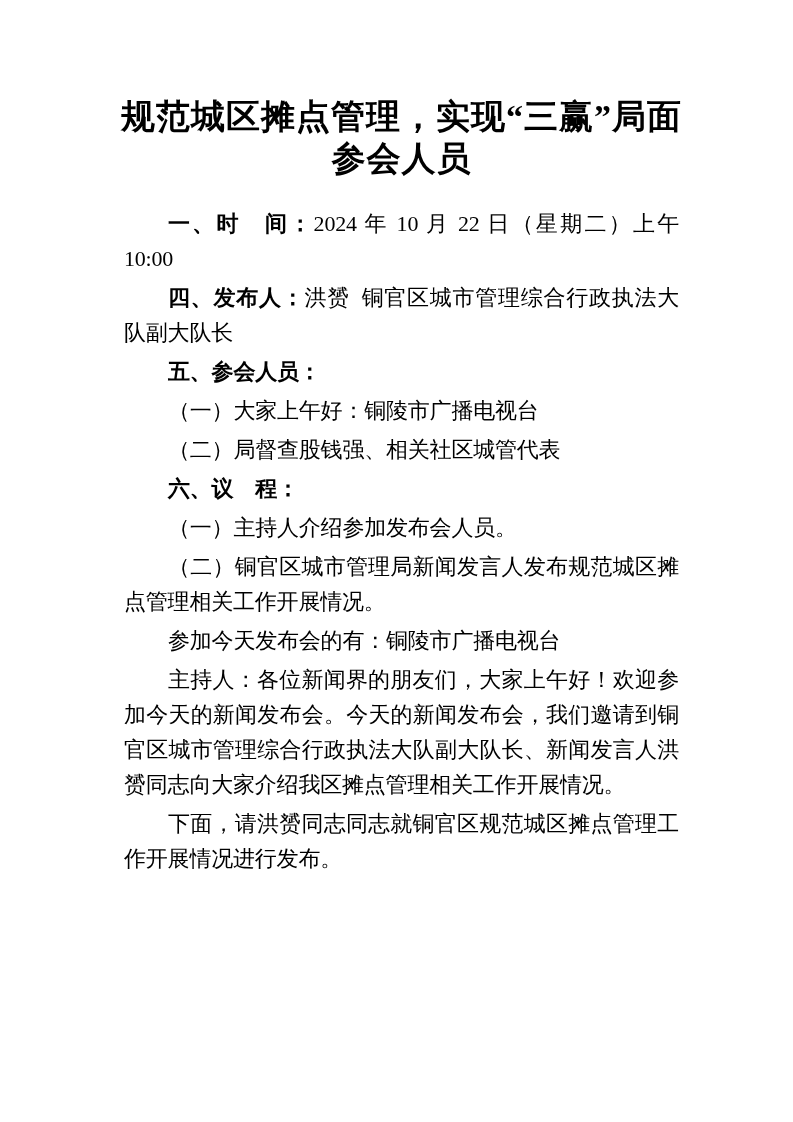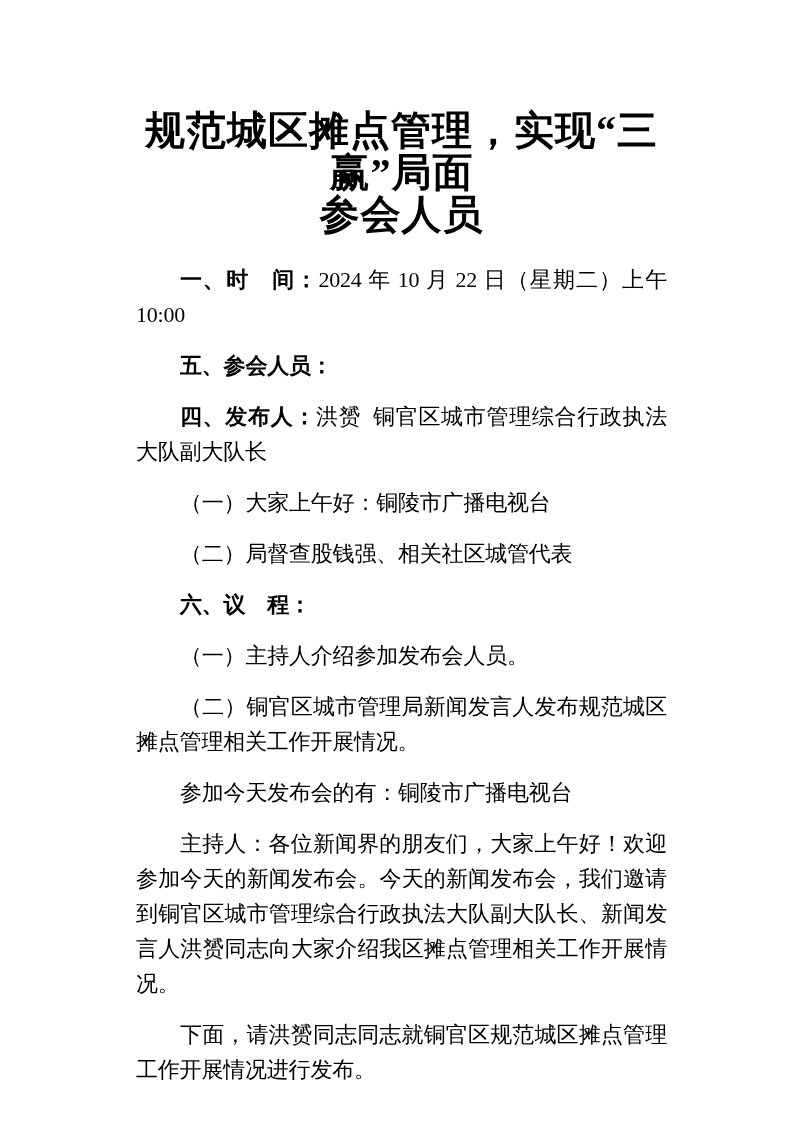--- a/index.html
+++ b/index.html
@@ -13,58 +13,58 @@
     height: 1122px;
     margin: 0 auto;
     background: #ffffff;
     color: #000000;
     box-sizing: border-box;
     padding: 96px 110px 0 120px;
     overflow: hidden;
     font-family: "Liberation Serif", "DejaVu Serif", serif;
   }
   .doc-title {
-    margin: 14px;
-    font-size: 40px;
+    margin: 0;
+    font-size: 34px;
     line-height: 42px;
     font-weight: bold;
     text-align: center;
     letter-spacing: 1px;
     font-family: "Liberation Serif", "DejaVu Serif", serif;
   }
   .doc-body {
     margin-top: 26px;
     font-size: 22px;
     line-height: 35px;
     text-align: justify;
     letter-spacing: -0.2px;
   }
   .para {
-    margin: 16px;
+    margin: 4px;
     text-indent: 2em;
   }
   .para .label {
     font-weight: bold;
     font-family: "Liberation Sans", "DejaVu Sans", sans-serif;
   }
 </style>
 </head>
 <body>
 
 <div class="page">
 
   <h1 class="doc-title">
     <span>规范城区摊点管理，实现“三赢”局面</span><br>
     <span>参会人员</span>
   </h1>
 
   <div class="doc-body">
     <p class="para"><span class="label">一、时　间：</span><span>2024 年 10 月 22 日（星期二）上午 10:00</span></p>
+    <p class="para"><span class="label">四、发布人：</span><span>洪赟 铜官区城市管理综合行政执法大队副大队长</span></p>
     <p class="para"><span class="label">五、参会人员：</span><span></span></p>
-    <p class="para"><span class="label">四、发布人：</span><span>洪赟 铜官区城市管理综合行政执法大队副大队长</span></p>
     <p class="para"><span class="label"></span><span>（一）大家上午好：铜陵市广播电视台</span></p>
     <p class="para"><span class="label"></span><span>（二）局督查股钱强、相关社区城管代表</span></p>
     <p class="para"><span class="label">六、议　程：</span><span></span></p>
     <p class="para"><span class="label"></span><span>（一）主持人介绍参加发布会人员。</span></p>
     <p class="para"><span class="label"></span><span>（二）铜官区城市管理局新闻发言人发布规范城区摊点管理相关工作开展情况。</span></p>
     <p class="para"><span class="label"></span><span>参加今天发布会的有：铜陵市广播电视台</span></p>
     <p class="para"><span class="label"></span><span>主持人：各位新闻界的朋友们，大家上午好！欢迎参加今天的新闻发布会。今天的新闻发布会，我们邀请到铜官区城市管理综合行政执法大队副大队长、新闻发言人洪赟同志向大家介绍我区摊点管理相关工作开展情况。</span></p>
     <p class="para"><span class="label"></span><span>下面，请洪赟同志同志就铜官区规范城区摊点管理工作开展情况进行发布。</span></p>
   </div>
 

